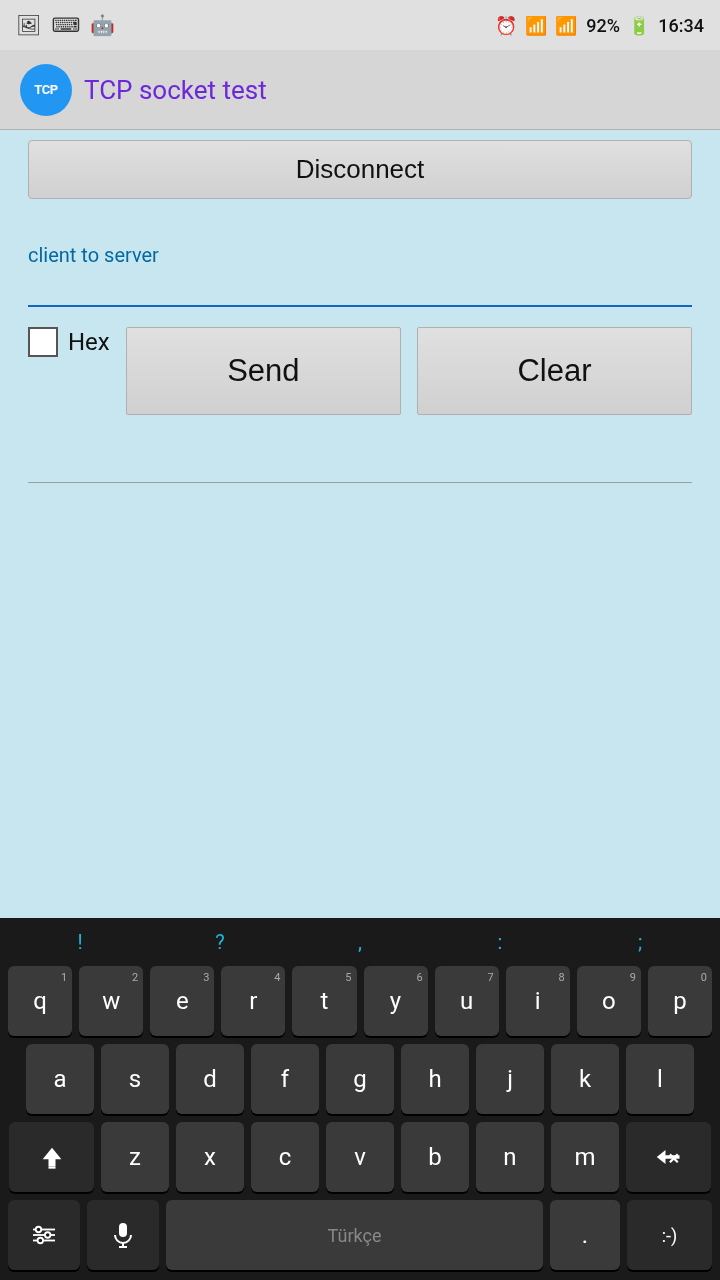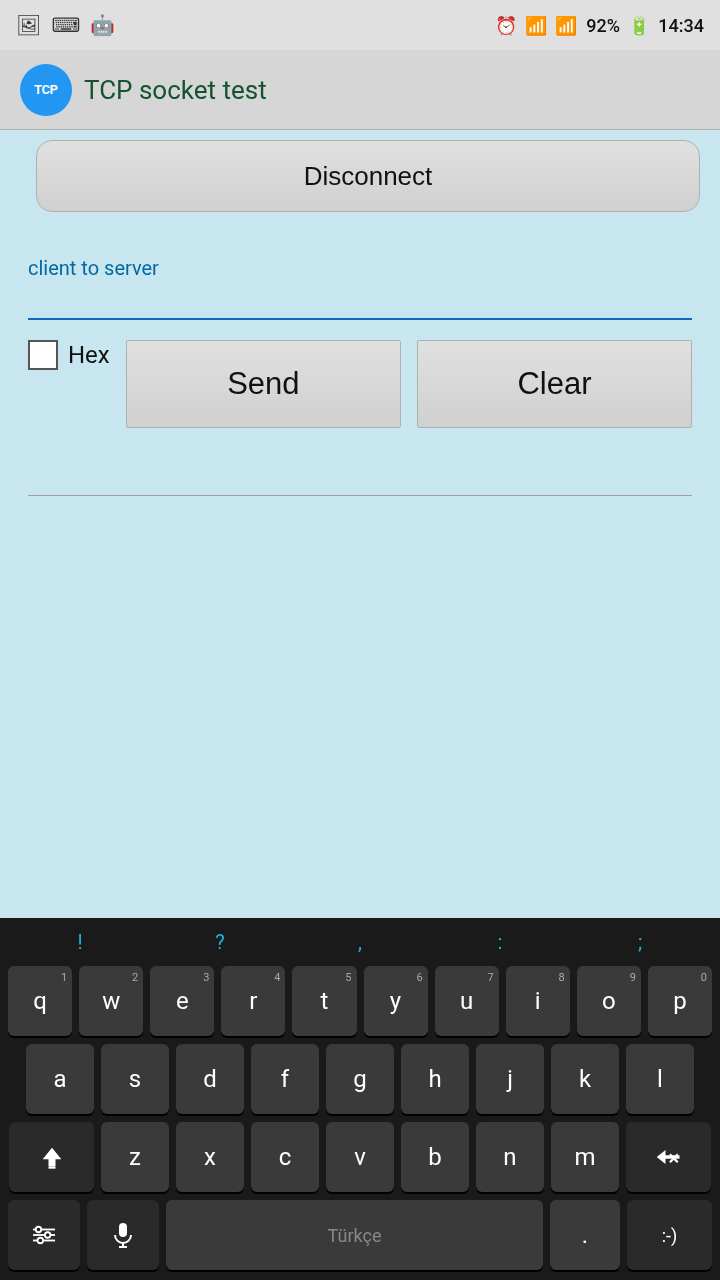--- a/index.html
+++ b/index.html
@@ -63,21 +63,21 @@
       align-items: center;
       justify-content: center;
       color: white;
       font-size: 13px;
       font-weight: bold;
       letter-spacing: -0.5px;
     }
     .title-text {
       font-size: 26px;
       font-weight: 400;
-      color: #14532d;
+      color: #6d28d9;
     }
 
     
     .main-content {
       flex: 1;
       background: #c8e6f0;
       display: flex;
       flex-direction: column;
       padding: 10px 28px;
     }
@@ -89,30 +89,29 @@
       font-size: 28px;
       color: #111;
       padding: 10px 4px;
       margin-bottom: 18px;
       width: 100%;
       outline: none;
     }
 
     .disconnect-btn {
       width: 100%;
-      height: 72px;
+      height: 59px;
       background: linear-gradient(to bottom, #e0e0e0, #d0d0d0);
       border: 1px solid #b0b0b0;
-      border-radius: 16px;
+      border-radius: 4px;
       font-size: 26px;
       font-weight: 400;
       color: #111;
       cursor: pointer;
       margin-bottom: 24px;
-      margin-left: 8px;
     }
 
     .label-text {
       font-size: 20px;
       color: #0369a1;
     }
 
     .message-input {
       width: 100%;
       background: transparent;
@@ -278,21 +277,21 @@
     <span class="status-icon">🖼</span>
     <span class="status-icon">⌨</span>
     <span class="status-icon">🤖</span>
   </div>
   <div class="status-bar-right">
     <span>⏰</span>
     <span>📶</span>
     <span>📶</span>
     <span>92%</span>
     <span>🔋</span>
-    <span>14:34</span>
+    <span>16:34</span>
   </div>
 </div>
 
 <div class="title-bar">
   <div class="app-icon">
     <span>TCP</span>
   </div>
   <span class="title-text">TCP socket test</span>
 </div>
 

